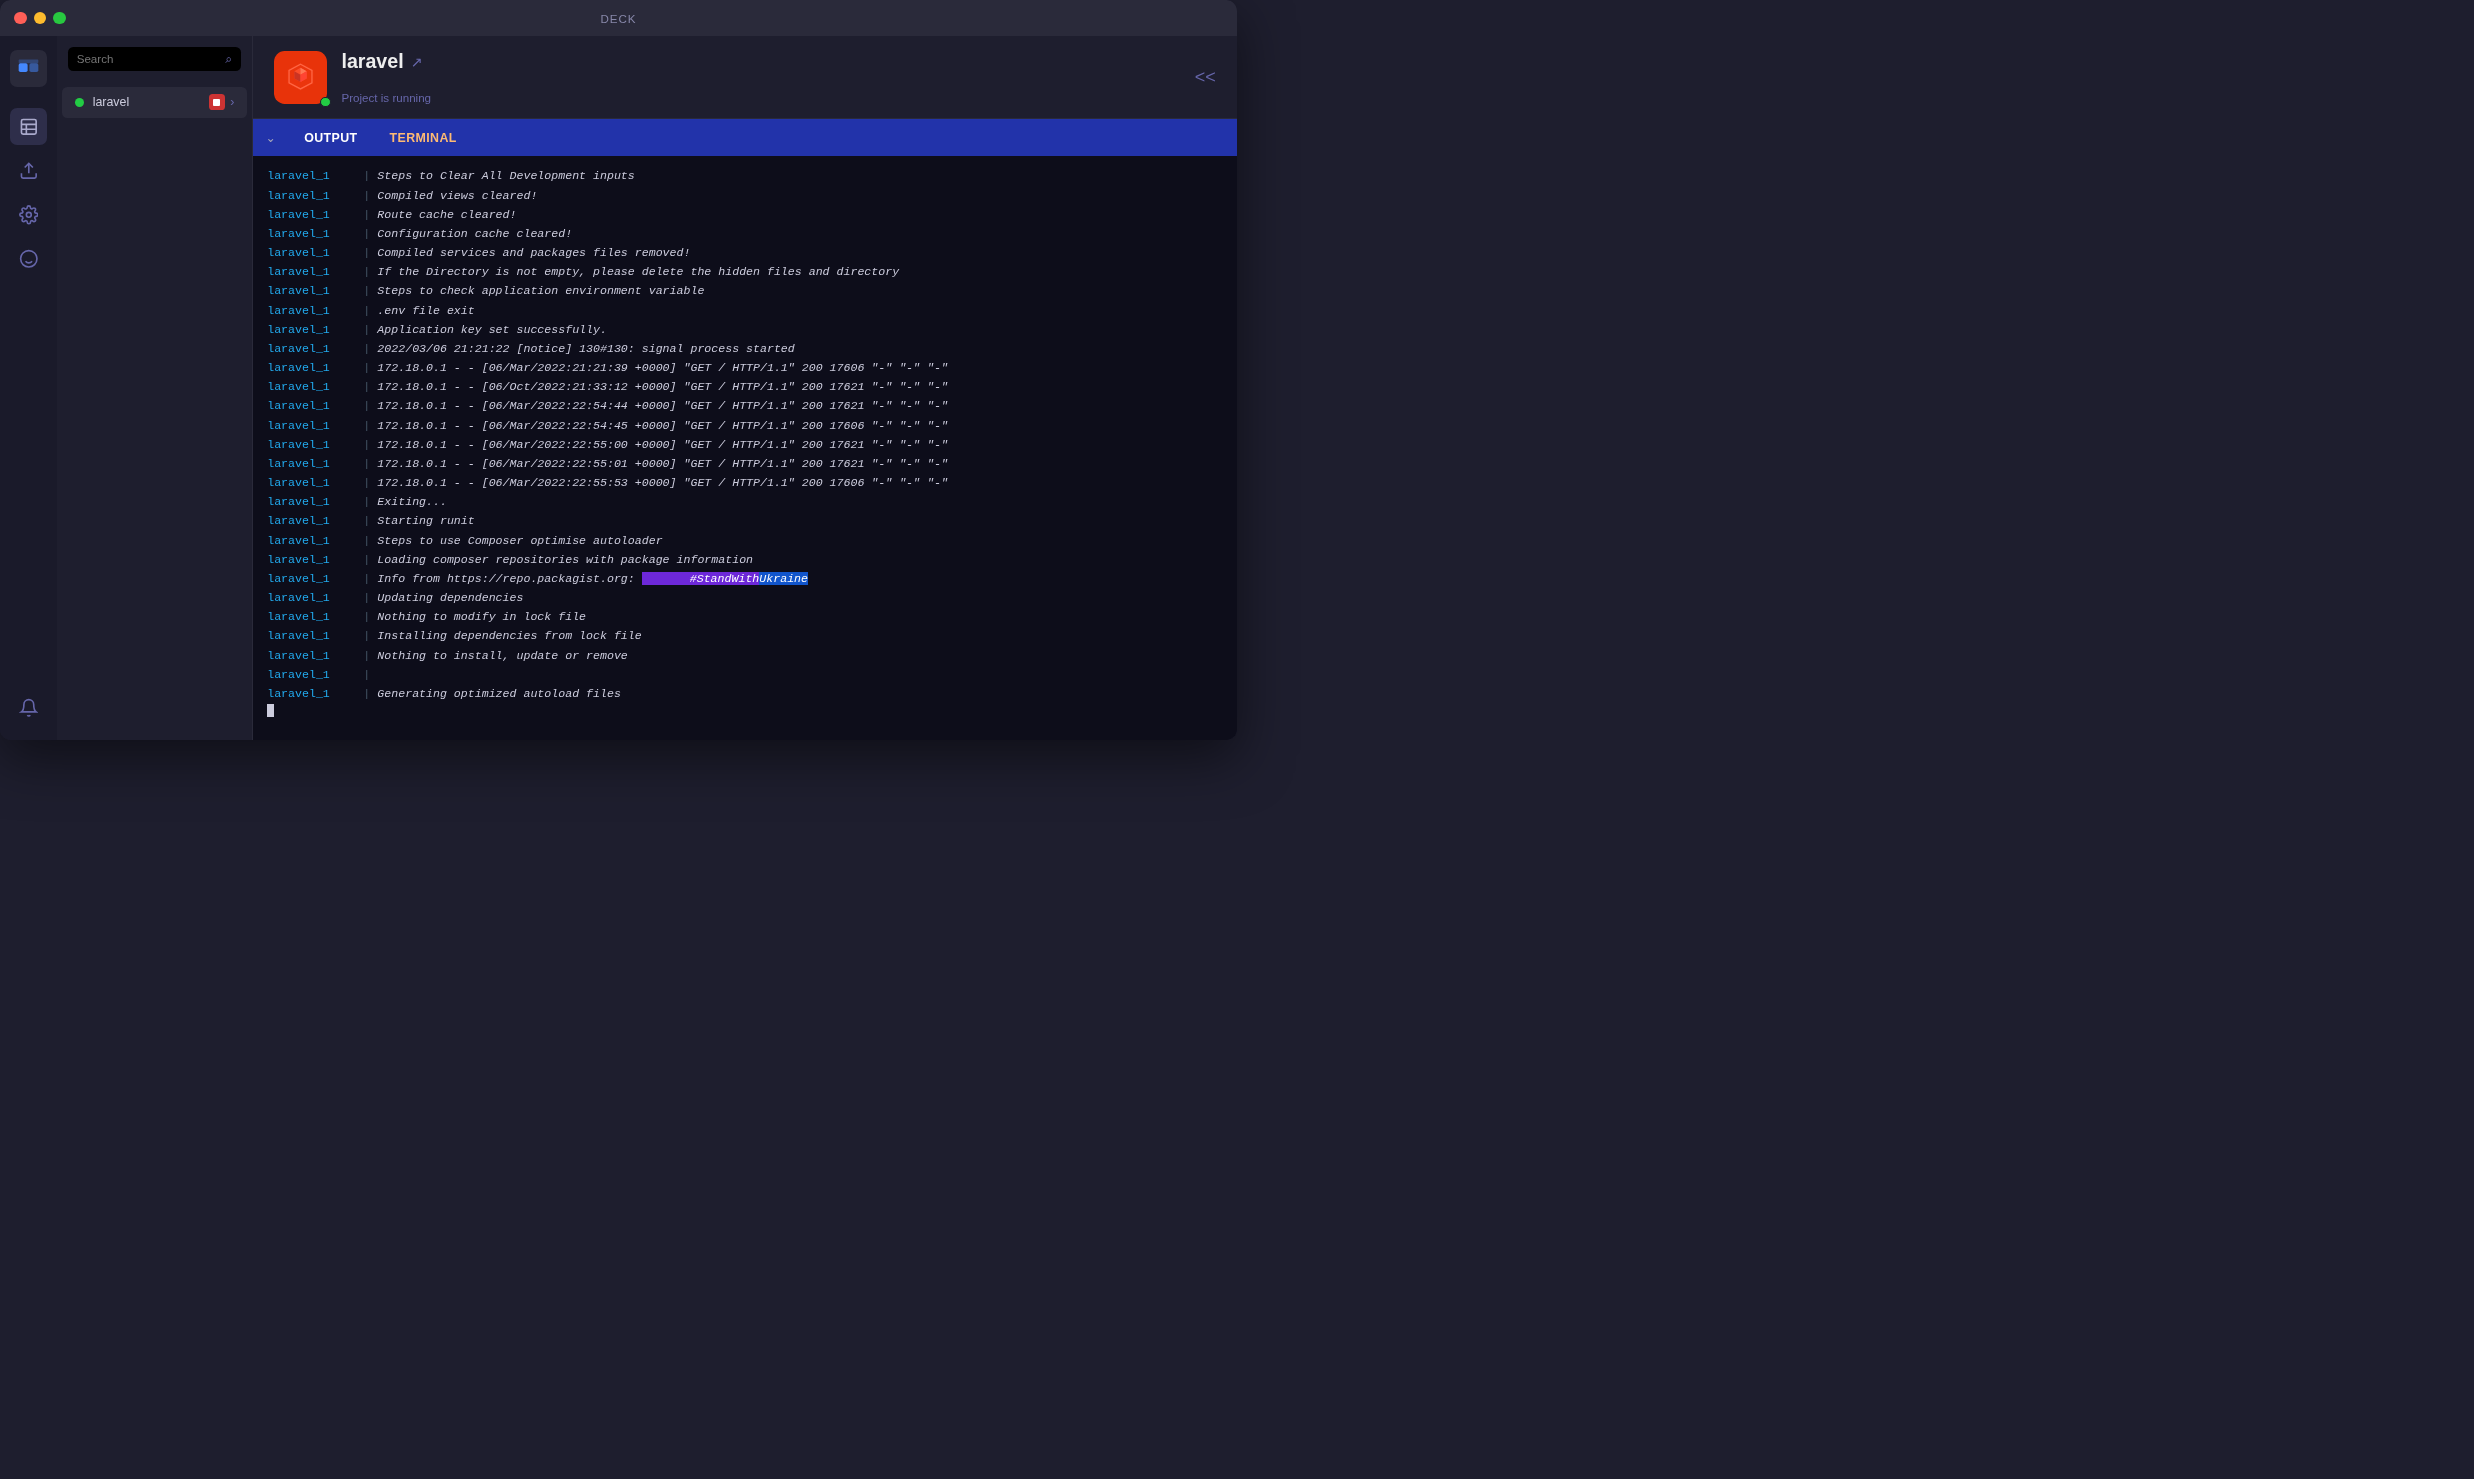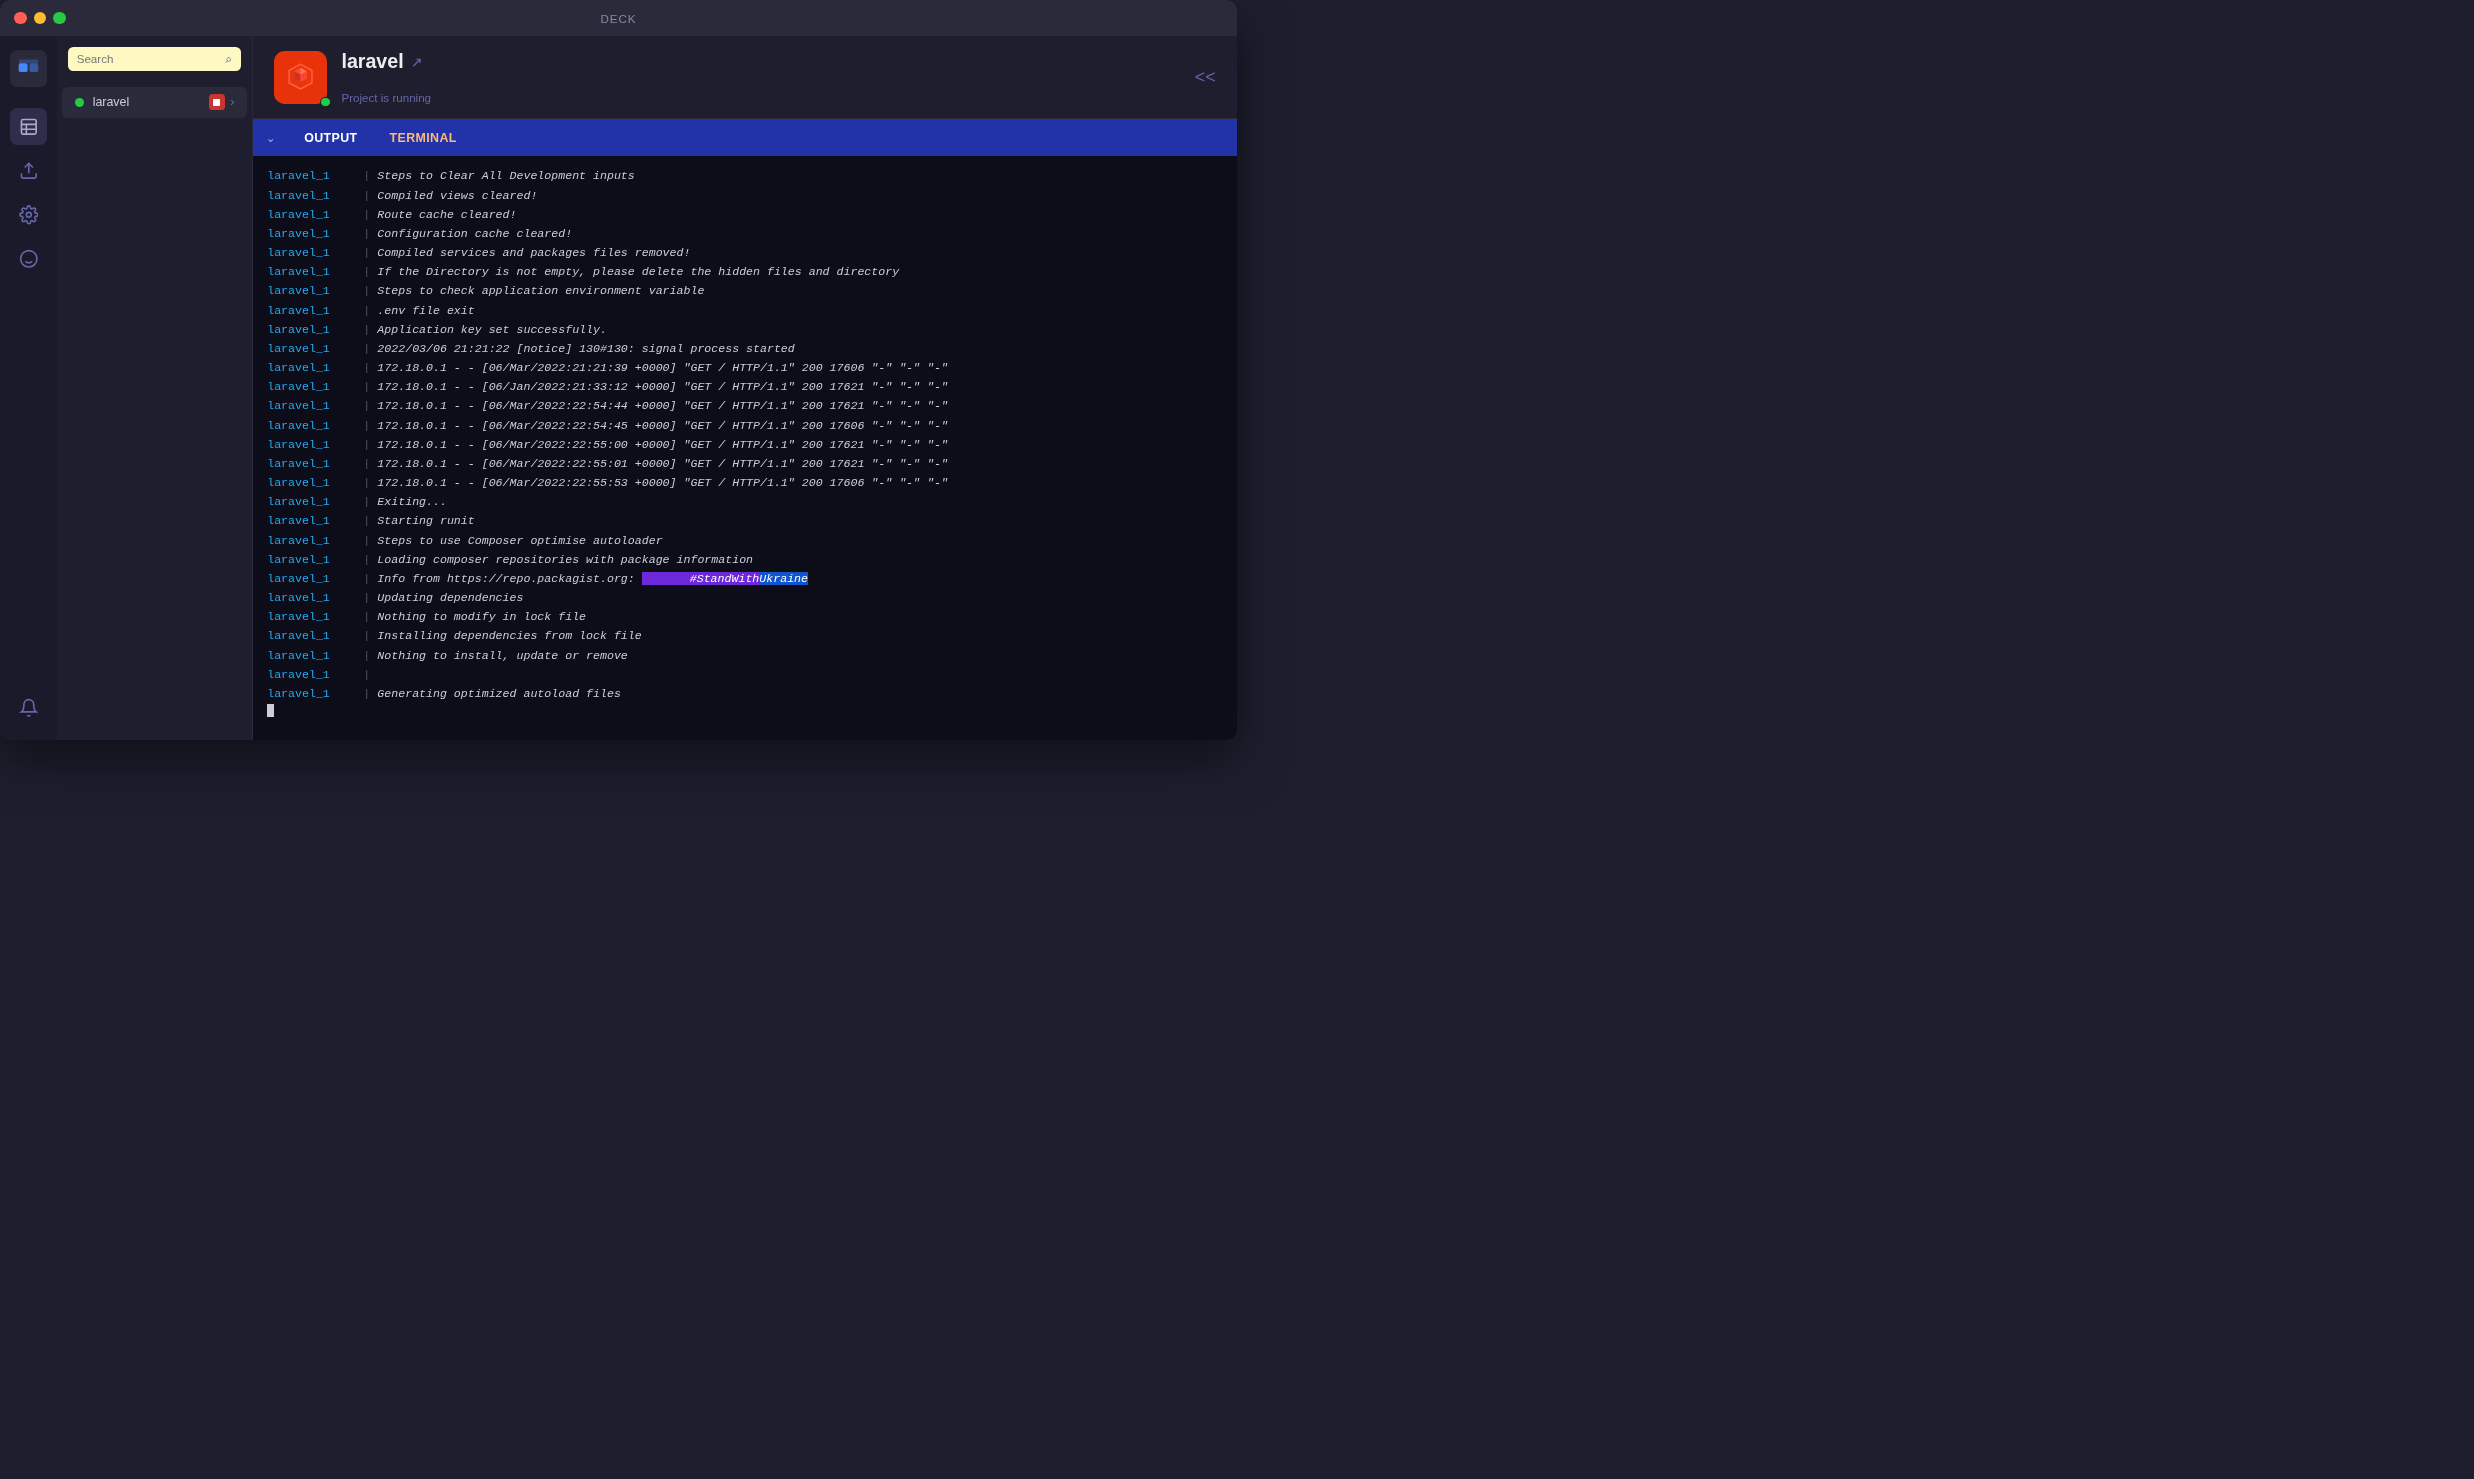--- a/index.html
+++ b/index.html
@@ -112,21 +112,21 @@
     }
     .search-bar {
       padding: 10.7px;
       display: flex;
       align-items: center;
       gap: 7.1px;
       background: #1e1e2e;
     }
     .search-input-wrapper {
       flex: 1;
-      background: #fef9c3;
+      background: #000000;
       border-radius: 5.3px;
       display: flex;
       align-items: center;
       padding: 5.3px 9px;
       gap: 5.3px;
     }
     .search-input {
       background: transparent;
       border: none;
       outline: none;
@@ -472,21 +472,21 @@
         <div class="term-line"><span class="term-service">laravel_1</span><span class="term-sep">|</span><span class="term-text">Compiled views cleared!</span></div>
         <div class="term-line"><span class="term-service">laravel_1</span><span class="term-sep">|</span><span class="term-text">Route cache cleared!</span></div>
         <div class="term-line"><span class="term-service">laravel_1</span><span class="term-sep">|</span><span class="term-text">Configuration cache cleared!</span></div>
         <div class="term-line"><span class="term-service">laravel_1</span><span class="term-sep">|</span><span class="term-text">Compiled services and packages files removed!</span></div>
         <div class="term-line"><span class="term-service">laravel_1</span><span class="term-sep">|</span><span class="term-text">If the Directory is not empty, please delete the hidden files and directory</span></div>
         <div class="term-line"><span class="term-service">laravel_1</span><span class="term-sep">|</span><span class="term-text">Steps to check application environment variable</span></div>
         <div class="term-line"><span class="term-service">laravel_1</span><span class="term-sep">|</span><span class="term-text">.env file exit</span></div>
         <div class="term-line"><span class="term-service">laravel_1</span><span class="term-sep">|</span><span class="term-text">Application key set successfully.</span></div>
         <div class="term-line"><span class="term-service">laravel_1</span><span class="term-sep">|</span><span class="term-text">2022/03/06 21:21:22 [notice] 130#130: signal process started</span></div>
         <div class="term-line"><span class="term-service">laravel_1</span><span class="term-sep">|</span><span class="term-text">172.18.0.1 - - [06/Mar/2022:21:21:39 +0000] "GET / HTTP/1.1" 200 17606 "-" "-" "-"</span></div>
-        <div class="term-line"><span class="term-service">laravel_1</span><span class="term-sep">|</span><span class="term-text">172.18.0.1 - - [06/Jan/2022:21:33:12 +0000] "GET / HTTP/1.1" 200 17621 "-" "-" "-"</span></div>
+        <div class="term-line"><span class="term-service">laravel_1</span><span class="term-sep">|</span><span class="term-text">172.18.0.1 - - [06/Oct/2022:21:33:12 +0000] "GET / HTTP/1.1" 200 17621 "-" "-" "-"</span></div>
         <div class="term-line"><span class="term-service">laravel_1</span><span class="term-sep">|</span><span class="term-text">172.18.0.1 - - [06/Mar/2022:22:54:44 +0000] "GET / HTTP/1.1" 200 17621 "-" "-" "-"</span></div>
         <div class="term-line"><span class="term-service">laravel_1</span><span class="term-sep">|</span><span class="term-text">172.18.0.1 - - [06/Mar/2022:22:54:45 +0000] "GET / HTTP/1.1" 200 17606 "-" "-" "-"</span></div>
         <div class="term-line"><span class="term-service">laravel_1</span><span class="term-sep">|</span><span class="term-text">172.18.0.1 - - [06/Mar/2022:22:55:00 +0000] "GET / HTTP/1.1" 200 17621 "-" "-" "-"</span></div>
         <div class="term-line"><span class="term-service">laravel_1</span><span class="term-sep">|</span><span class="term-text">172.18.0.1 - - [06/Mar/2022:22:55:01 +0000] "GET / HTTP/1.1" 200 17621 "-" "-" "-"</span></div>
         <div class="term-line"><span class="term-service">laravel_1</span><span class="term-sep">|</span><span class="term-text">172.18.0.1 - - [06/Mar/2022:22:55:53 +0000] "GET / HTTP/1.1" 200 17606 "-" "-" "-"</span></div>
         <div class="term-line"><span class="term-service">laravel_1</span><span class="term-sep">|</span><span class="term-text">Exiting...</span></div>
         <div class="term-line"><span class="term-service">laravel_1</span><span class="term-sep">|</span><span class="term-text">Starting runit</span></div>
         <div class="term-line"><span class="term-service">laravel_1</span><span class="term-sep">|</span><span class="term-text">Steps to use Composer optimise autoloader</span></div>
         <div class="term-line"><span class="term-service">laravel_1</span><span class="term-sep">|</span><span class="term-text">Loading composer repositories with package information</span></div>
         <div class="term-line"><span class="term-service">laravel_1</span><span class="term-sep">|</span><span class="term-text">Info from https://repo.packagist.org: <span class="highlight-yellow">#StandWith</span><span class="highlight-blue">Ukraine</span></span></div>

